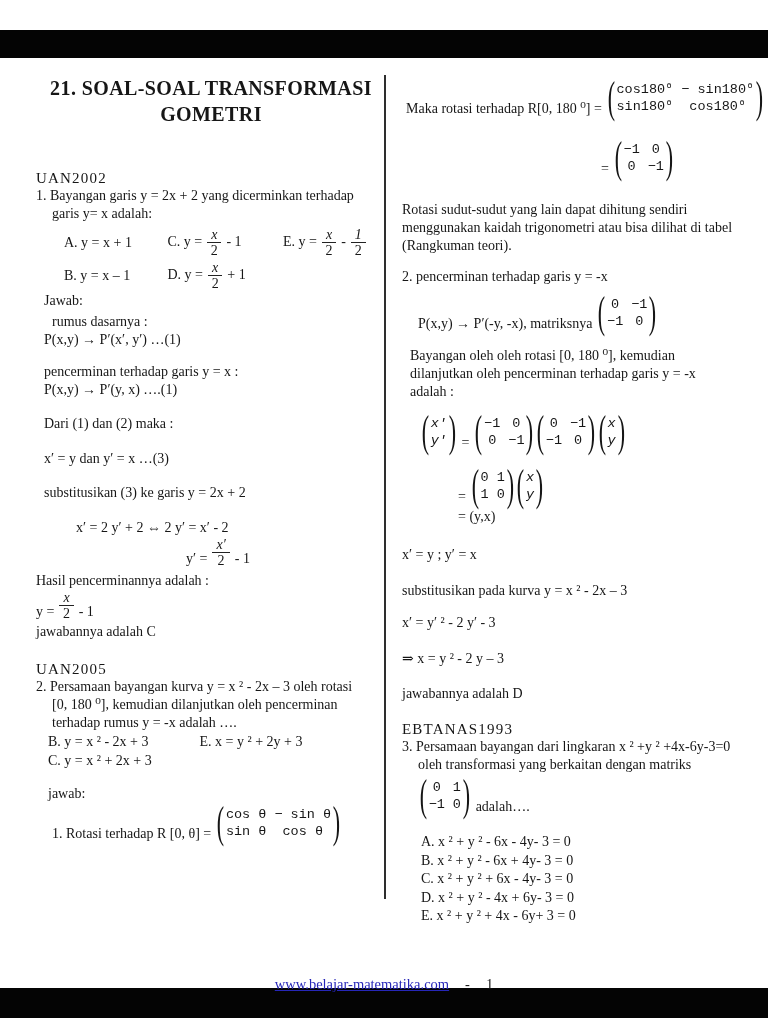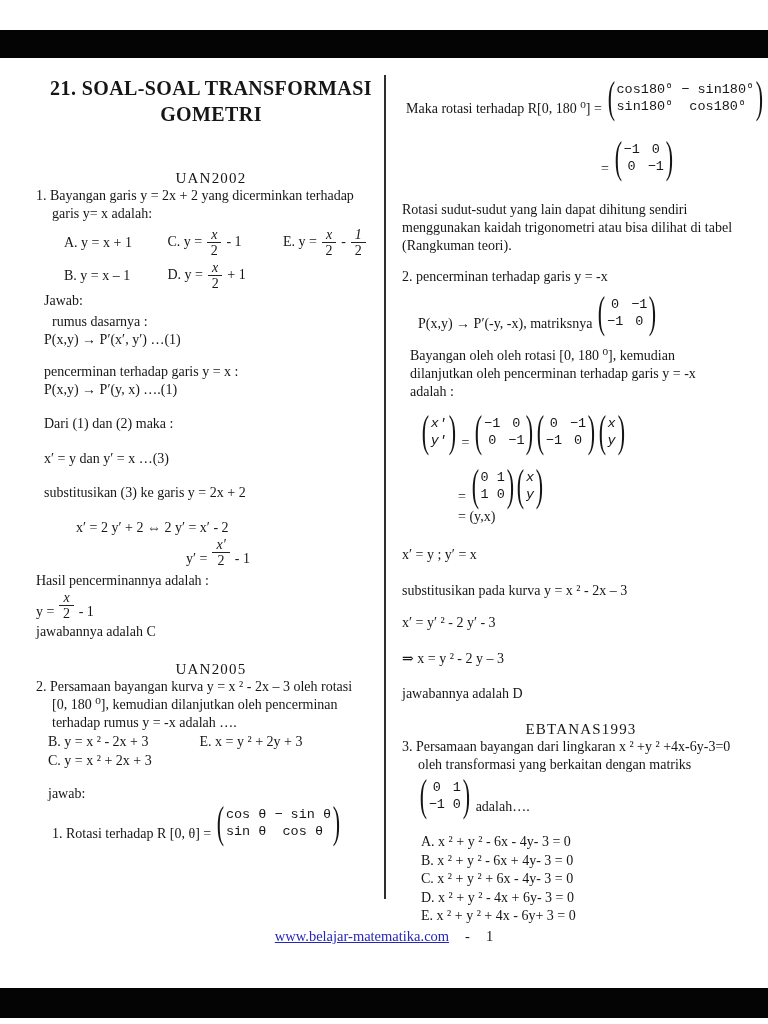--- a/index.html
+++ b/index.html
@@ -8,42 +8,42 @@
          color:#161616; position:relative; overflow:hidden; }
   .bar { position:absolute; left:0; width:768px; background:#040404; }
   .bar-top { top:30px; height:28px; }
   .bar-bot { top:988px; height:30px; }
   .divider { position:absolute; left:384px; top:75px; width:2px; height:824px; background:#2e2e2e; }
   .col { position:absolute; top:72px; font-size:14px; line-height:18px; }
   .col-left  { left:36px;  width:350px; }
   .col-right { left:402px; width:358px; }
   .ttl { font-weight:bold; font-size:20px; line-height:26px; text-align:center;
          margin-top:3px; letter-spacing:.4px; }
-  .sec { font-size:15px; letter-spacing:1.2px;text-align:center; }
+  .sec { font-size:15px; letter-spacing:1.2px; }
   .ln { white-space:nowrap; }
   .i8{padding-left:8px} .i12{padding-left:12px} .i16{padding-left:16px}
   .i19{padding-left:19px} .i28{padding-left:28px}
   .frac { display:inline-flex; flex-direction:column; vertical-align:middle;
           text-align:center; margin:0 5px; line-height:15px; }
   .frac .n { font-style:italic; padding:0 4px; display:block; }
   .frac .d { border-top:1px solid #222; display:block; }
   .mat { display:inline-flex; align-items:center; vertical-align:middle; margin:0 3px; }
   .p { font-size:44px; line-height:40px; transform:scaleX(.5); display:inline-block;
        margin:0 -5px; font-weight:300; }
   .cl { display:inline-grid; grid-template-columns:auto auto; column-gap:8px;
         justify-items:center; line-height:17px; padding:0 3px; font-size:13.5px;font-family:Liberation Mono, monospace; }
   .cl.v { grid-template-columns:auto; }
   .it { font-style:italic; }
   .meq { display:flex; align-items:flex-end; white-space:nowrap; }
   .meq > * { flex:none; }
   .eqgap { margin:0 4px; }
   .oc { display:inline-block; white-space:nowrap; vertical-align:middle; }
   .w100{width:100px} .w112{width:112px} .w148{width:148px}
   .optrow { white-space:nowrap; }
-  .foot { position:absolute; top:928px; left:0; width:768px; text-align:center;
+  .foot { position:absolute; top:976px; left:0; width:768px; text-align:center;
           font-size:14.5px; }
   .link { color:#2626b8; text-decoration:underline; cursor:pointer; }
   .dash { margin:0 16px; }
 </style>
 </head>
 <body>
 
 <div class="bar bar-top"></div>
 <div class="bar bar-bot"></div>
 <div class="divider"></div>

